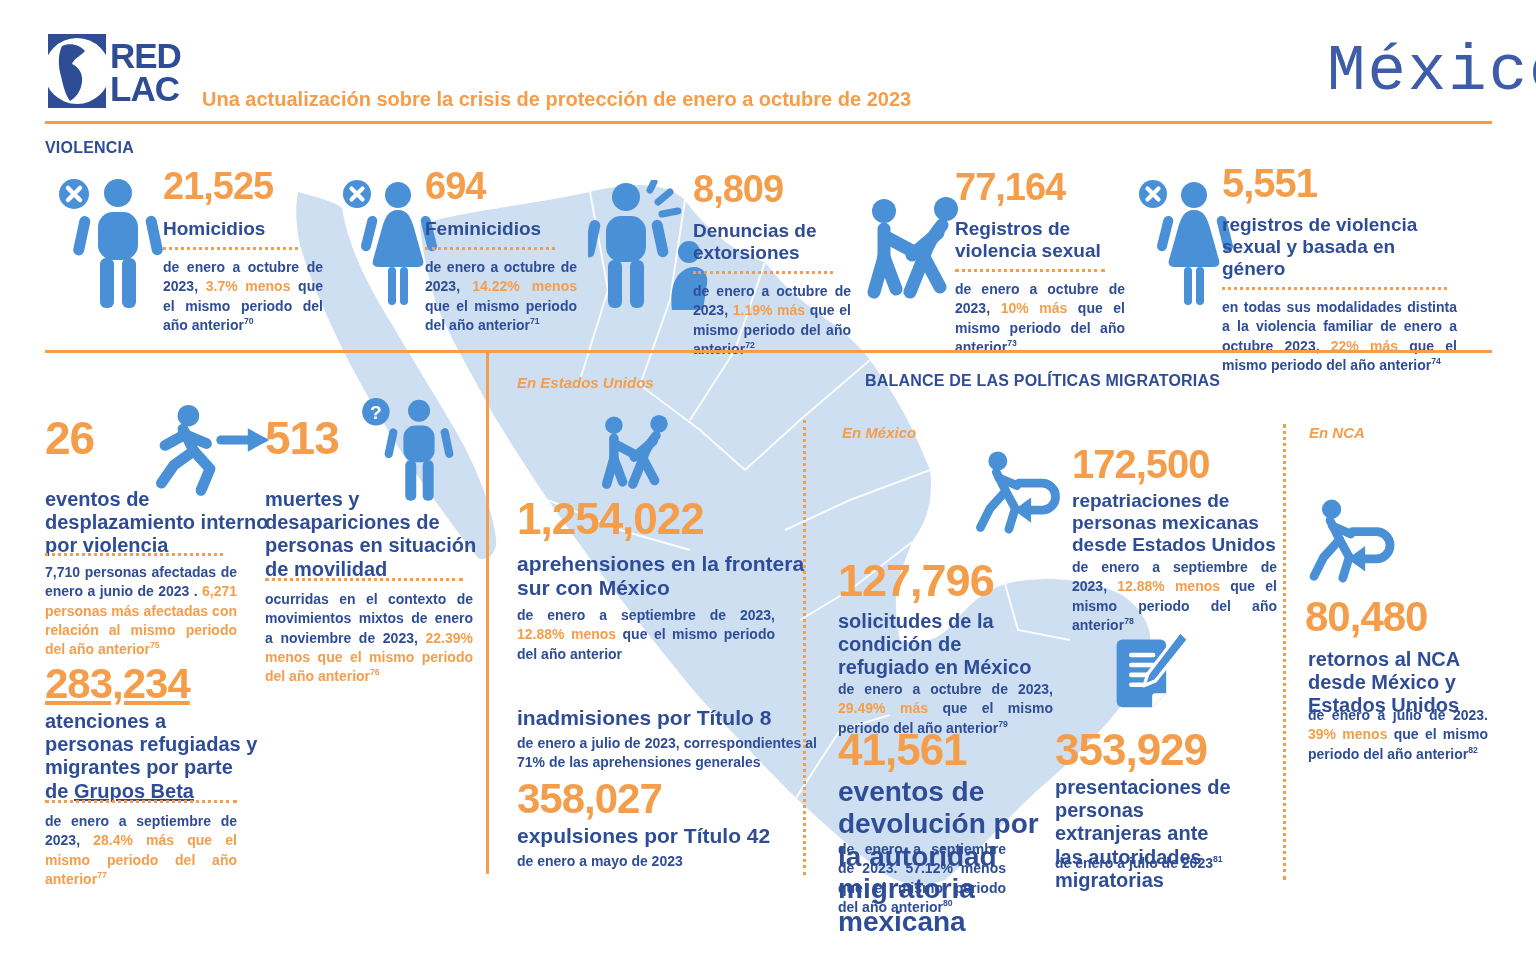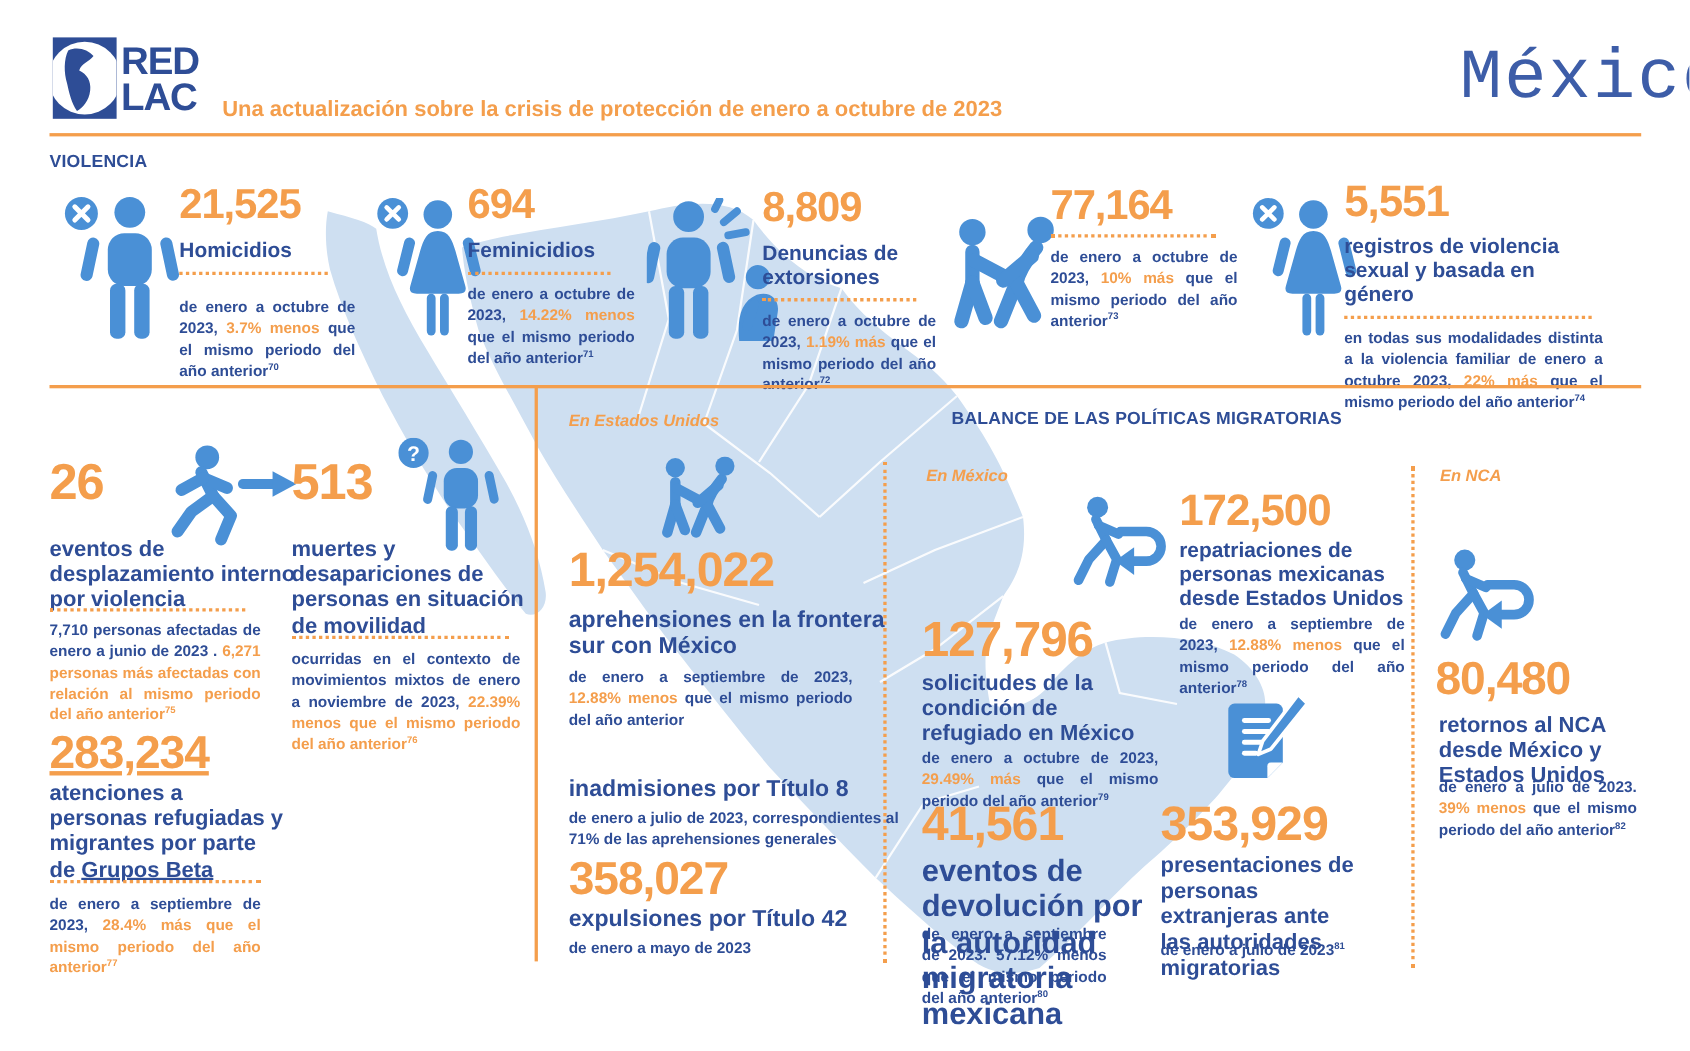--- a/index.html
+++ b/index.html
@@ -78,21 +78,21 @@
         <rect x="64" y="82" width="14" height="50" rx="6"></rect>
         <circle cx="16" cy="18" r="15"></circle>
       </g>
       <path d="M10,12 L22,24 M22,12 L10,24" stroke="#ffffff" stroke-width="4.5" stroke-linecap="round"></path>
     </svg>
   </div>
   <div class="abs" style="left:163px;top:167px;width:160px;">
     <div class="num" style="font-size:38px;">21,525</div>
     <div class="stat-label" style="font-size:19px;margin-top:13px;">Homicidios</div>
     <div class="dotted" style="width:135px;margin-top:7px;"></div>
-    <div class="body-text" style="margin-top:20px;"><span>de enero a octubre de 2023, </span><span class="hl">3.7% menos</span><span> que el mismo periodo del año anterior</span><sup>70</sup></div>
+    <div class="body-text" style="margin-top:8px;"><span>de enero a octubre de 2023, </span><span class="hl">3.7% menos</span><span> que el mismo periodo del año anterior</span><sup>70</sup></div>
   </div>
 
   <div class="abs icon" style="left:342px;top:178px;">
     <svg width="100" height="148" viewBox="0 0 100 148">
       <g fill="#4A90D6">
         <circle cx="56" cy="17" r="13"></circle>
         <path d="M56,32 C46,32 43,40 40,50 L31,82 Q29,89 37,89 L75,89 Q83,89 81,82 L72,50 C69,40 66,32 56,32 Z"></path>
         <rect x="26" y="38" width="10" height="36" rx="5" transform="rotate(14 31 40)"></rect>
         <rect x="78" y="38" width="10" height="36" rx="5" transform="rotate(-14 83 40)"></rect>
         <rect x="46" y="89" width="8" height="38" rx="4"></rect>
@@ -147,20 +147,21 @@
         <path d="M66,60 L52,95"></path>
         <path d="M66,60 L82,90"></path>
         <path d="M80,36 L54,58"></path>
       </g>
       <circle cx="26" cy="14" r="12" fill="#4A90D6"></circle>
       <circle cx="88" cy="12" r="12" fill="#4A90D6"></circle>
     </svg>
   </div>
   <div class="abs" style="left:955px;top:168px;width:170px;">
     <div class="num" style="font-size:38px;">77,164</div>
+    <div class="stat-label" style="font-size:19px;margin-top:12px;">Registros de violencia sexual</div>
     <div class="dotted" style="width:150px;margin-top:7px;"></div>
     <div class="body-text" style="margin-top:8px;"><span>de enero a octubre de 2023, </span><span class="hl">10% más</span><span> que el mismo periodo del año anterior</span><sup>73</sup></div>
   </div>
 
   <div class="abs icon" style="left:1138px;top:178px;">
     <svg width="100" height="148" viewBox="0 0 100 148">
       <g fill="#4A90D6">
         <circle cx="56" cy="17" r="13"></circle>
         <path d="M56,32 C46,32 43,40 40,50 L31,82 Q29,89 37,89 L75,89 Q83,89 81,82 L72,50 C69,40 66,32 56,32 Z"></path>
         <rect x="26" y="38" width="10" height="36" rx="5" transform="rotate(14 31 40)"></rect>

